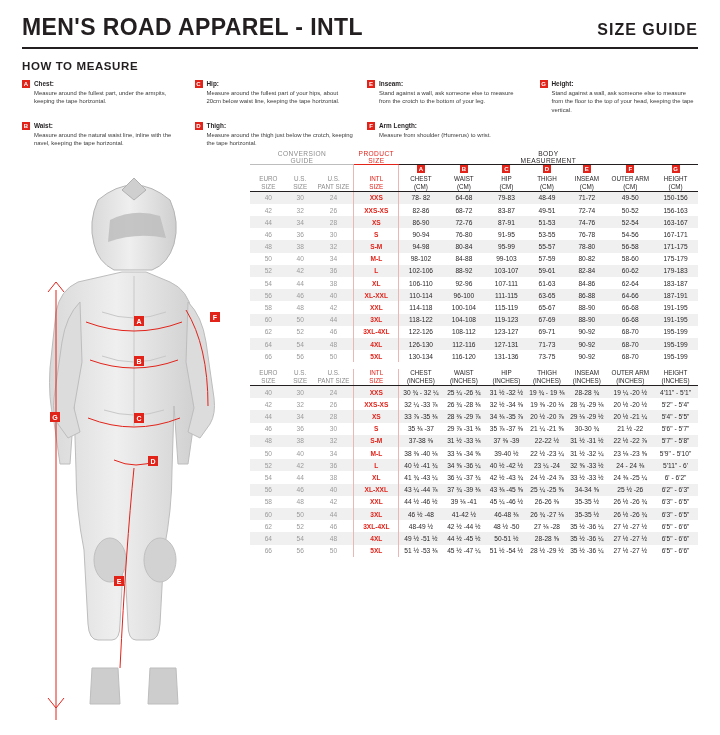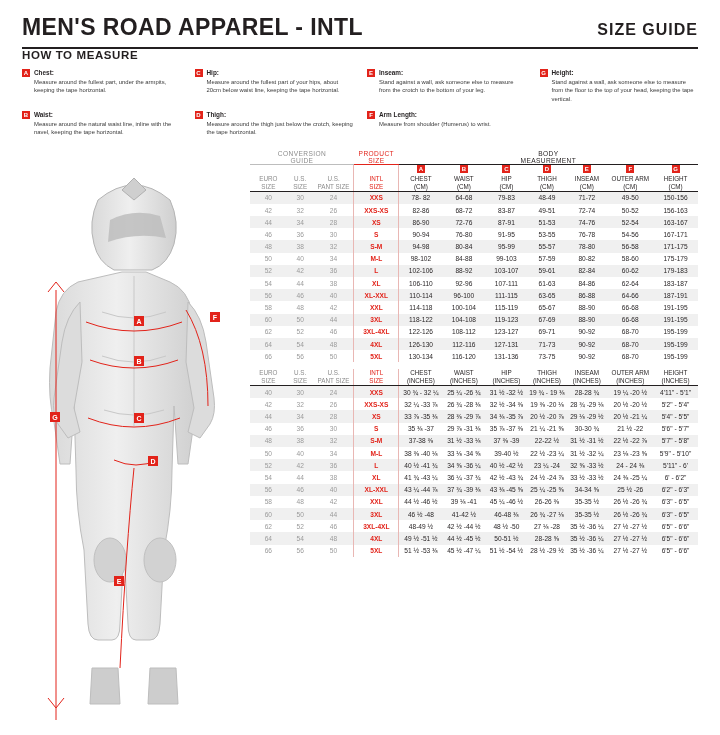--- a/index.html
+++ b/index.html
@@ -39,20 +39,21 @@
   }
   .header .sizeguide {
     font-size: 16px;
     letter-spacing: 1px;
     font-weight: bold;
     padding-bottom: 2px;
   }
 
   
   .how-title {
+    margin-top: 11px;
     font-size: 11.5px;
     font-weight: bold;
     letter-spacing: 0.6px;
   }
   .measure-grid {
     margin-top: 7px;
     display: grid;
     grid-template-columns: 1fr 1fr 1fr 1fr;
     column-gap: 14px;
     row-gap: 7px;

